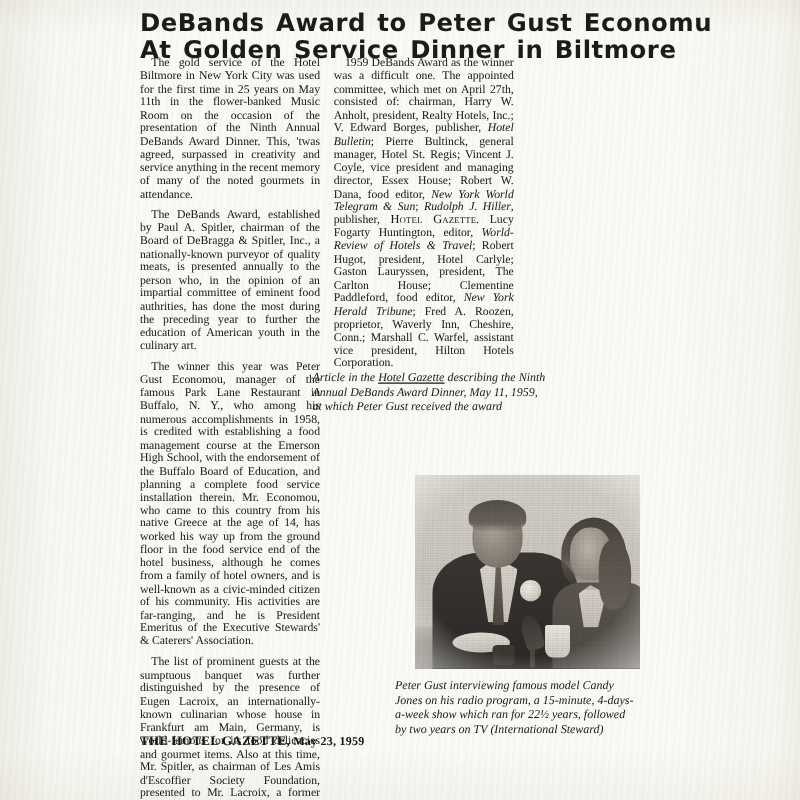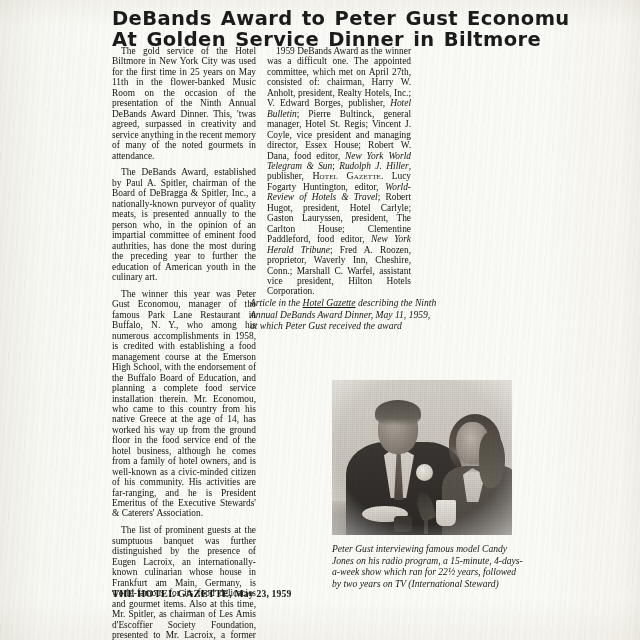--- a/index.html
+++ b/index.html
@@ -269,21 +269,21 @@
   }
   .photo-fade {
     position: absolute;
     inset: 0;
     background: radial-gradient(ellipse 86% 86% at 50% 46%, rgba(255,255,255,0) 55%, rgba(253,253,251,0.55) 85%, rgba(253,253,251,0.95) 100%);
     pointer-events: none;
   }
 
   .caption-bottom {
     position: absolute;
-    left: 332px;
+    left: 316px;
     top: 543px;
     width: 192px;
   }
 
   
   .footer {
     position: absolute;
     left: 112px;
     top: 588px;
     font-family: "Liberation Serif", serif;

